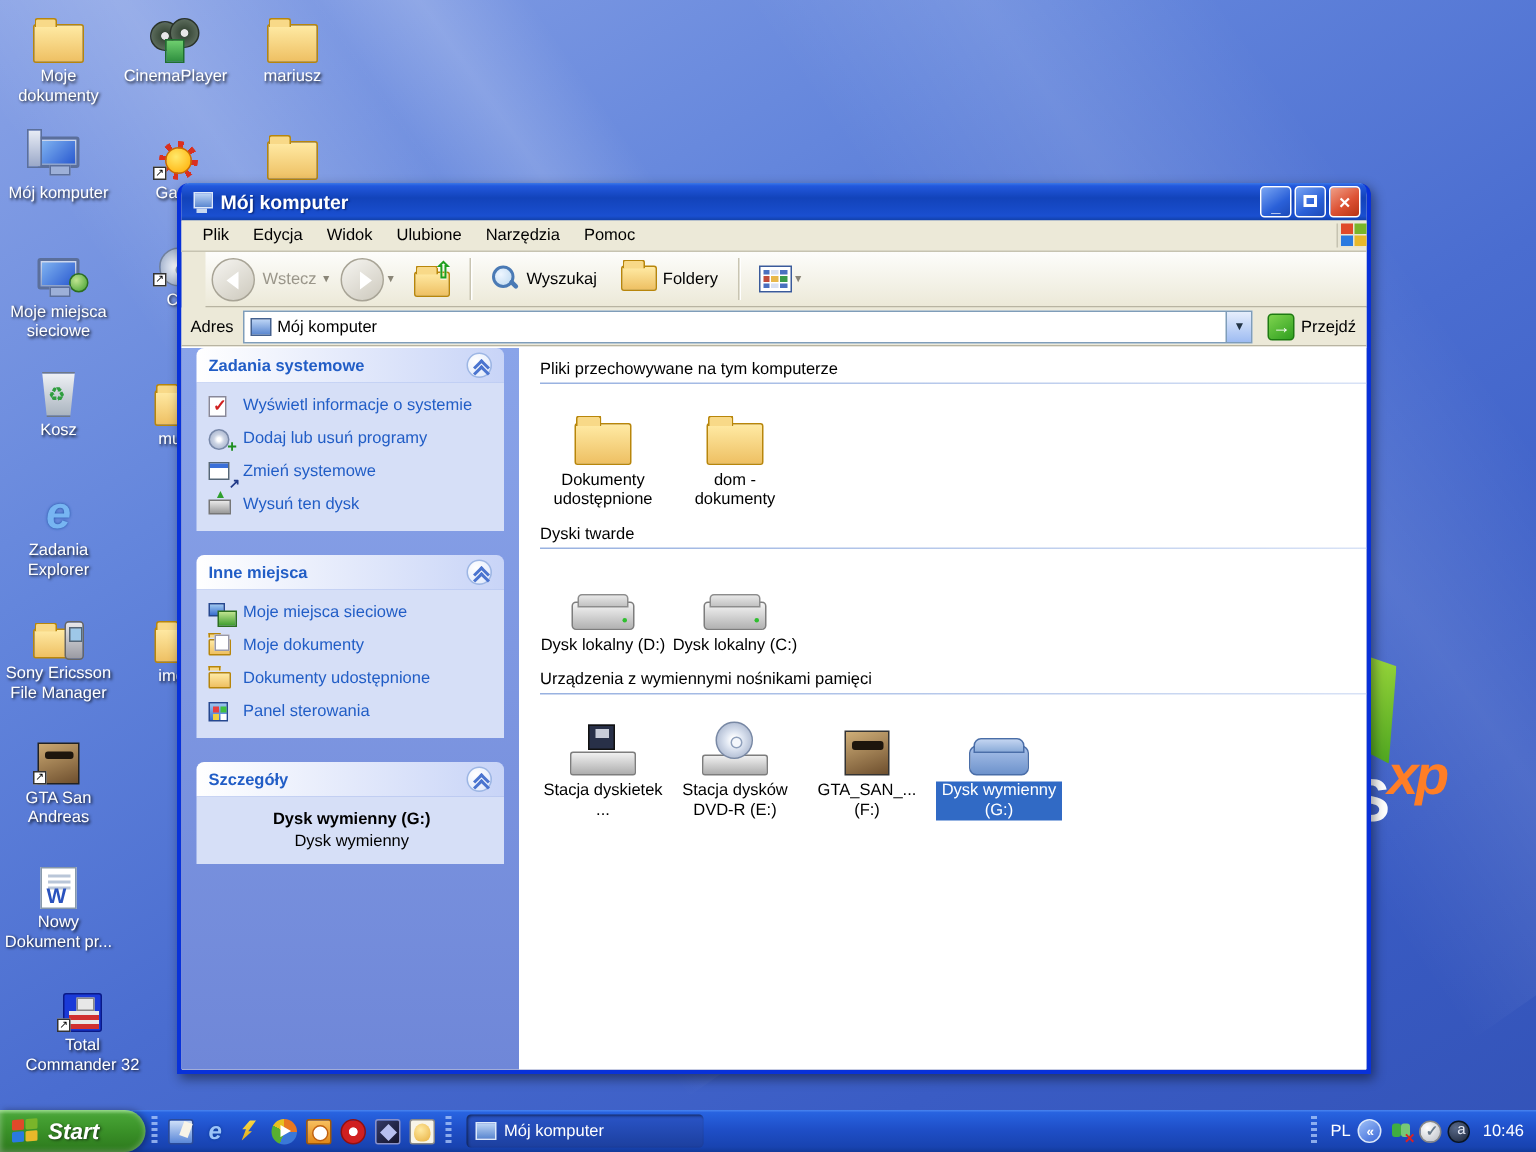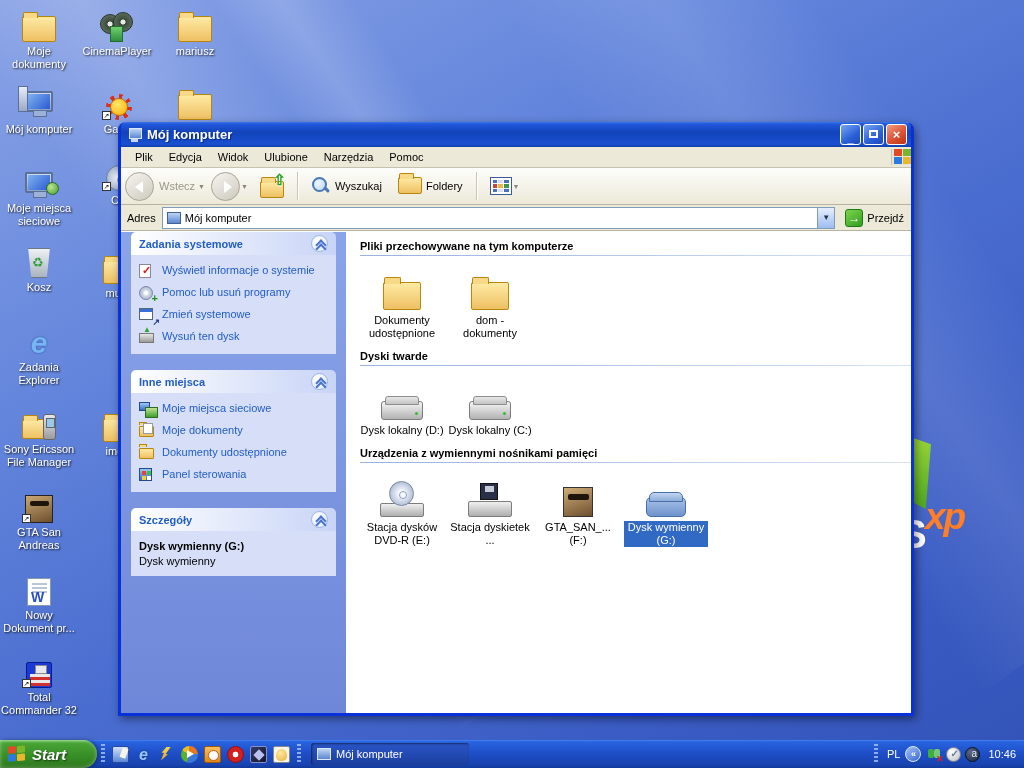--- a/index.html
+++ b/index.html
@@ -71,21 +71,21 @@
   .wbtn .glyph { position:absolute; inset:0; color:#fff; font-weight:bold; font-size:13px; line-height:19px; text-align:center; }
   .wbtn.min .glyph { line-height:26px; font-size:11px; }
   .wbtn.max .sq { position:absolute; left:5px; top:5px; width:9px; height:8px; border:2px solid #fff; }
 
   .menubar { height:21px; flex:0 0 21px; background:#ece9d8; border-bottom:1px solid #c6c3b1; display:flex; align-items:center; padding-left:6px; }
   .menubar .mi { padding:0 8px; line-height:20px; color:#000; }
   .menubar .spacer { flex:1; }
   .winflag { width:18px; height:16px; margin-right:2px; display:grid; grid-template-columns:8px 8px; grid-template-rows:7px 7px; gap:1px; background:#e8e5d4; border-left:1px solid #c6c3b1; padding-left:2px; }
   .winflag i { display:block; }
 
-  .toolbar { height:37px; flex:0 0 37px; background:linear-gradient(#fdfdfb,#ece9d8); border-bottom:1px solid #b8b4a2; display:flex; align-items:center; padding:0 4px; }
+  .toolbar { height:37px; flex:0 0 37px; background:linear-gradient(#fdfdfb,#ece9d8); border-bottom:1px solid #b8b4a2; display:flex; align-items:center; padding:0 4px;margin-left:16px; }
   .navc { width:29px; height:29px; border-radius:50%; background:linear-gradient(145deg,#f6f5f1,#cdc9bd); border:1px solid #a8a496; position:relative; flex:0 0 29px; }
   .arrow-l { position:absolute; left:9px; top:8px; width:0; height:0; border:6px solid rgba(0,0,0,0); border-right:8px solid #fff; border-left:0; }
   .arrow-r { position:absolute; left:12px; top:8px; width:0; height:0; border:6px solid rgba(0,0,0,0); border-left:8px solid #fff; border-right:0; }
   .tlabel { color:#9a968a; margin:0 2px 0 5px; }
   .ddv { color:#8a8678; font-size:7px; margin:0 6px 0 1px; }
   .tsep { width:1px; height:28px; background:#c9c5b2; margin:0 5px; box-shadow:1px 0 0 #fff; }
   .upfold { position:relative; width:26px; height:24px; margin:0 6px; }
   .upfold .i-folder { width:24px; height:17px; position:absolute; bottom:0; }
   .upfold .ua { position:absolute; right:0px; top:-3px; color:#1f9f1f; font-weight:bold; font-size:15px; text-shadow:0 1px 0 #fff; }
   .mag { position:relative; width:20px; height:20px; margin:0 4px 0 8px; }
@@ -110,21 +110,21 @@
   .mainarea { flex:1; display:flex; overflow:hidden; border-top:1px solid #fff; }
 
   
   .sidebar { width:225px; flex:0 0 225px; background:linear-gradient(180deg,#8aa4e9,#6f87d8); padding:0 10px; overflow:hidden; }
   .panel { margin-bottom:16px; }
   .phead { height:23px; border-radius:5px 5px 0 0; background:linear-gradient(90deg,#ffffff,#c8d4f7); display:flex; align-items:center; justify-content:space-between; padding:0 8px; }
   .phead .ptitle { color:#215dc6; font-weight:bold; }
   .chev { width:17px; height:17px; border-radius:50%; background:radial-gradient(circle at 35% 30%,#ffffff,#dce6fb); border:1px solid #9db6e4; position:relative; }
   .chev::before, .chev::after { content:""; position:absolute; left:5px; width:6px; height:6px; border-top:2px solid #4a74cf; border-right:2px solid #4a74cf; transform:rotate(-45deg); }
   .chev::before { top:5px; } .chev::after { top:9px; }
-  .pbody { background:#d6dff7; padding:9px 6px 9px 8px; }
+  .pbody { background:#d6dff7; padding:9px 6px 9px 8px;text-align:center; }
   .pitem { display:flex; margin-bottom:7px; cursor:pointer; }
   .pitem:last-child { margin-bottom:0; }
   .pitem .pico { width:17px; height:15px; flex:0 0 17px; margin-right:6px; position:relative; }
   .pitem .ptext { color:#215dc6; line-height:13px; }
   .details-name { font-weight:bold; color:#000; margin-bottom:3px; }
   .details-type { color:#000; }
 
   
   .m-info { width:12px; height:14px; background:#fff; border:1px solid #889; }
   .m-info::after { content:"✓"; position:absolute; left:3px; top:0px; color:#d02020; font-weight:bold; font-size:11px; }
@@ -139,21 +139,21 @@
   .m-net::after { content:""; position:absolute; left:6px; top:5px; width:11px; height:9px; background:linear-gradient(#bfe48f,#3f9e2f); border:1px solid #2c6e20; }
   .m-fold { width:15px; height:11px; margin-top:2px; background:linear-gradient(#ffeaa4,#eec063); border:1px solid #b8860b; border-radius:1px; }
   .m-fold::before { content:""; position:absolute; top:-2px; left:0; width:6px; height:2px; background:#f8d988; border:1px solid #b8860b; border-bottom:0; }
   .m-fold.doc::after { content:""; position:absolute; left:4px; top:-1px; width:8px; height:9px; background:#fff; border:1px solid #99a; }
   .m-cpl { width:13px; height:13px; background:linear-gradient(#9ec8f0,#3a6fd0); border:1px solid #26488f; }
   .m-cpl::after { content:""; position:absolute; left:3px; top:3px; width:4px; height:4px; background:#e84040; box-shadow:5px 0 0 #40c040, 0 5px 0 #f0d040, 5px 5px 0 #fff; }
 
   
   .content { flex:1; background:#fff; padding:8px 0 0 14px; overflow:hidden; }
   .sect { margin-bottom:10px; }
-  .stitle { font-weight:bold; color:#000; font-size:11px; }
+  .stitle { font-weight:normal; color:#000; font-size:11px; }
   .srule { height:1px; background:linear-gradient(90deg,#98b1e0,#d8e2f6); margin:3px 0 12px; }
   .irow { display:flex; align-items:flex-start; }
   .citem { width:84px; text-align:center; margin-right:4px; cursor:pointer; }
   .citem .cig { height:42px; display:flex; align-items:flex-end; justify-content:center; position:relative; }
   .citem .clbl { margin-top:4px; line-height:13px; color:#000; }
   .citem.selected .clbl { background:#316ac5; color:#fff; padding:0 2px; display:inline-block; }
 
   .c-folder { width:38px; height:28px; background:linear-gradient(#ffeaa4,#eec063); border:1px solid #b8860b; border-radius:2px; position:relative; }
   .c-folder::before { content:""; position:absolute; top:-6px; left:0; width:15px; height:6px; background:#f8d988; border:1px solid #b8860b; border-bottom:0; border-radius:2px 2px 0 0; }
   .c-hdd { width:42px; height:19px; background:linear-gradient(#f6f6f6,#b2b2b2); border:1px solid #7d7d7d; border-radius:3px; position:relative; }
@@ -325,21 +325,21 @@
       <span class="badge">↗</span>
     </div>
   <div class="lbl">GTA San Andreas</div>
 </div>
 <div class="dicon" style="left:0;top:570px">
   <div class="ig">
       <div class="i-word"></div>
     </div>
   <div class="lbl">Nowy Dokument pr...</div>
 </div>
-<div class="dicon" style="left:0;top:652px">
+<div class="dicon" style="left:16px;top:652px">
   <div class="ig">
       <div class="i-tc"></div>
       <span class="badge">↗</span>
     </div>
   <div class="lbl">Total Commander 32</div>
 </div>
 
 <div class="win">
 
   <div class="titlebar">
@@ -434,21 +434,21 @@
           <div class="pitem">
             <div class="pico">
                 <div class="m-info"></div>
               </div>
             <span class="ptext">Wyświetl informacje o systemie</span>
           </div>
           <div class="pitem">
             <div class="pico">
                 <div class="m-disc"></div>
               </div>
-            <span class="ptext">Pomoc lub usuń programy</span>
+            <span class="ptext">Dodaj lub usuń programy</span>
           </div>
           <div class="pitem">
             <div class="pico">
                 <div class="m-win"></div>
               </div>
             <span class="ptext">Zmień systemowe</span>
           </div>
           <div class="pitem">
             <div class="pico">
                 <div class="m-eject"></div>
@@ -543,35 +543,35 @@
           </div>
         </div>
       </div>
 
       <div class="sect">
         <div class="stitle">Urządzenia z wymiennymi nośnikami pamięci</div>
         <div class="srule"></div>
         <div class="irow">
           <div class="citem">
             <div class="cig">
+                <div class="c-flp">
+                  <div class="box"></div>
+                  <div class="fd"></div>
+                </div>
+              </div>
+            <div class="clbl">Stacja dyskietek ...</div>
+          </div>
+          <div class="citem">
+            <div class="cig">
                 <div class="c-cdd">
                   <div class="box"></div>
                   <div class="disc"></div>
                 </div>
               </div>
             <div class="clbl">Stacja dysków DVD-R (E:)</div>
-          </div>
-          <div class="citem">
-            <div class="cig">
-                <div class="c-flp">
-                  <div class="box"></div>
-                  <div class="fd"></div>
-                </div>
-              </div>
-            <div class="clbl">Stacja dyskietek ...</div>
           </div>
           <div class="citem">
             <div class="cig">
                 <div class="c-gta"></div>
               </div>
             <div class="clbl">GTA_SAN_... (F:)</div>
           </div>
           <div class="citem selected">
             <div class="cig">
                 <div class="c-rmv"></div>

